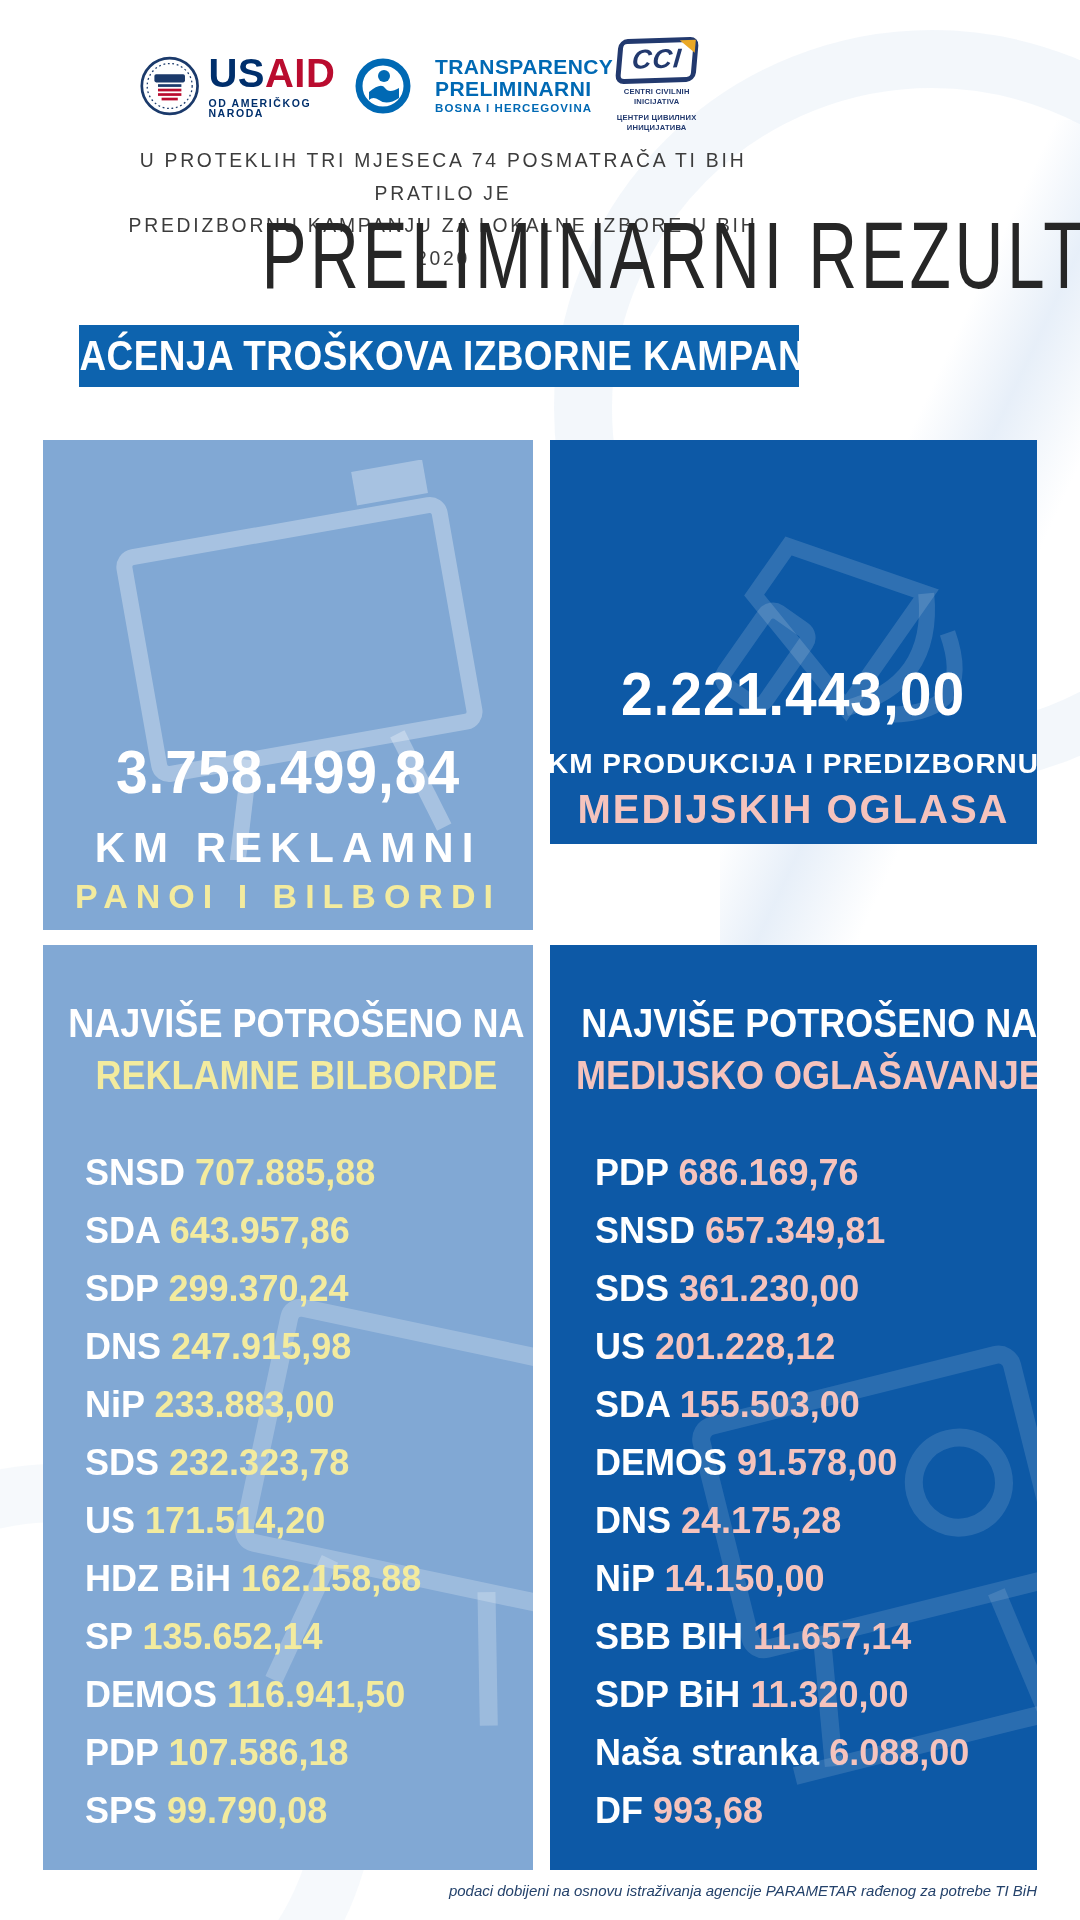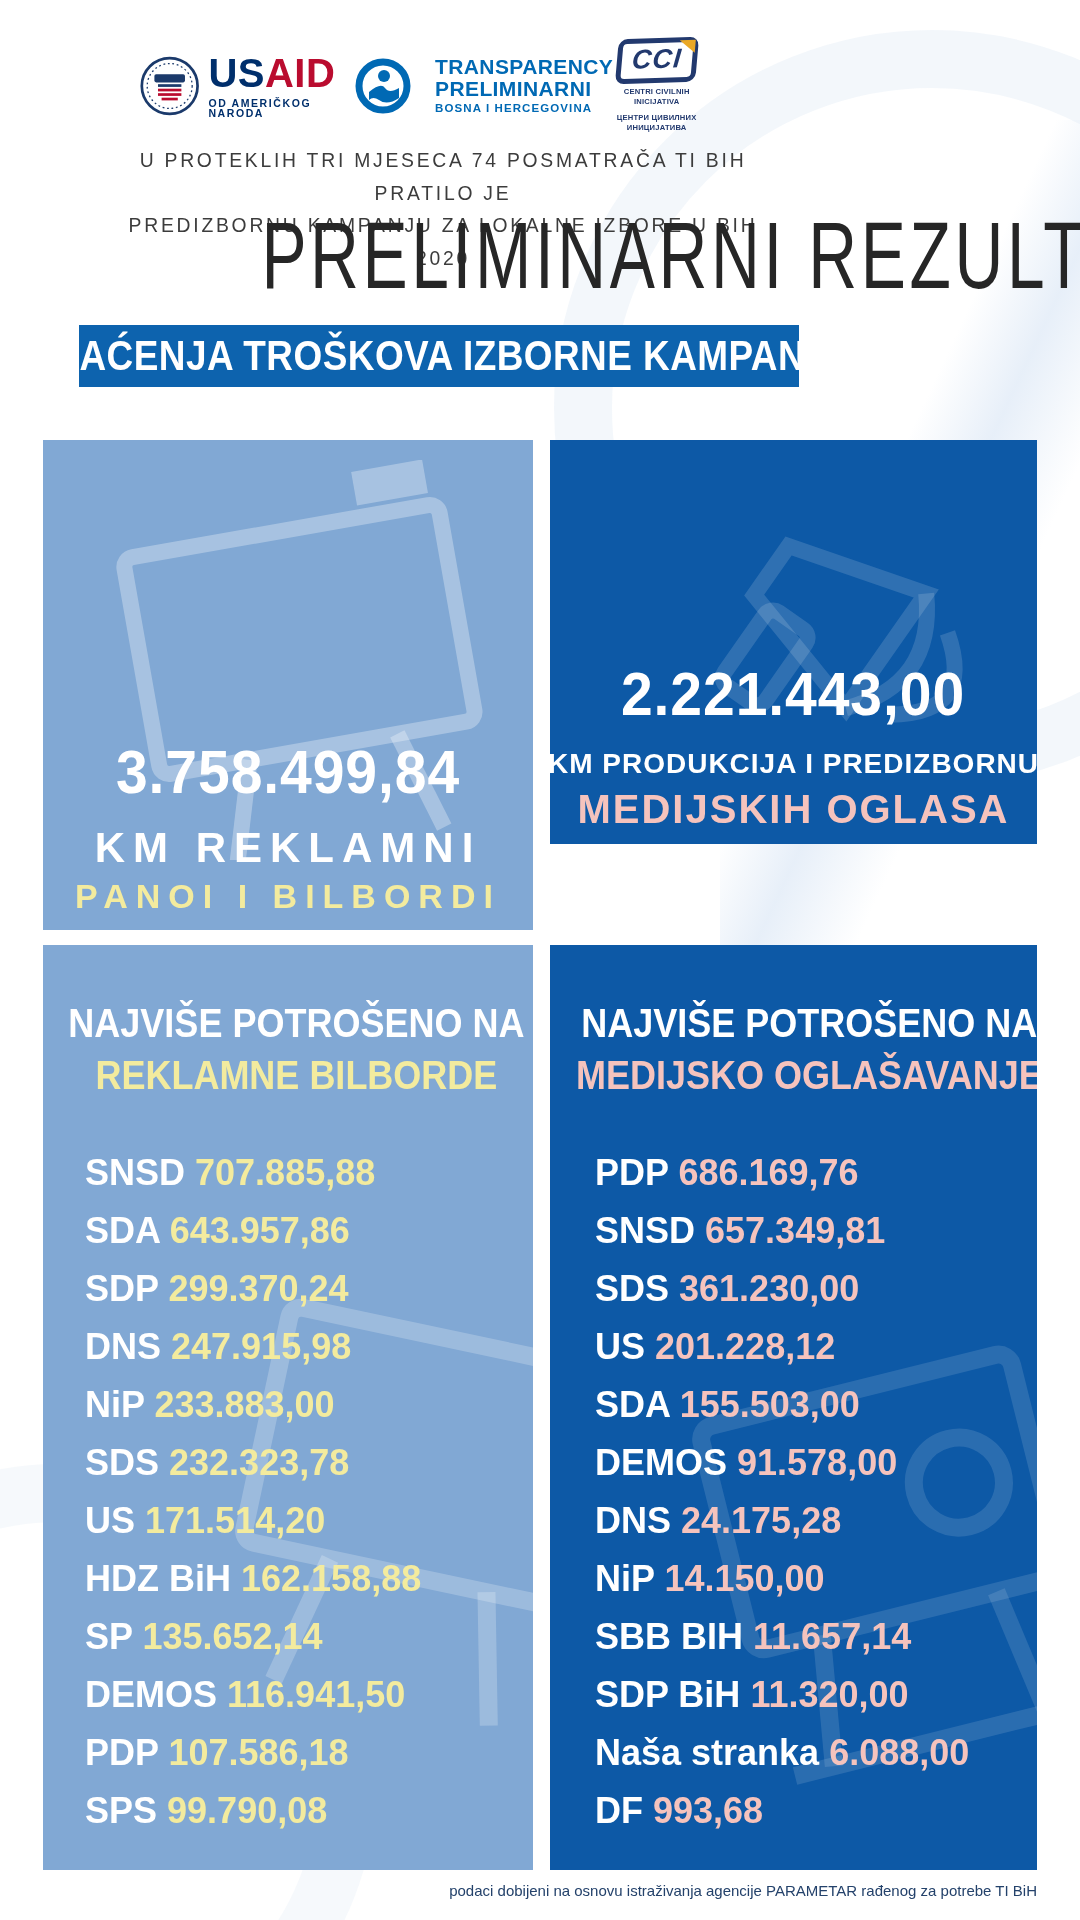--- a/index.html
+++ b/index.html
@@ -68,21 +68,21 @@
   .listcol{position:relative;height:100%;box-sizing:border-box;padding:52px 0 0 42px;}
   .lhead{text-align:center;margin-left:-42px;font-weight:bold;font-size:40px;line-height:52px;white-space:nowrap;}
   .lhead .cx{--sx:.9;}
   .lhead .h1{color:#fff;}
   .lhead .h2-y{color:#f3eb9e;} .lhead .h2-p{color:#f5c3bd;}
   .plist{margin-top:43px;font-size:36px;font-weight:bold;line-height:58px;}
   .prow{white-space:nowrap;}
   .party{color:#ffffff;}
   .amt-y{color:#f3eb9e;} .amt-p{color:#f5c3bd;}
 
-  .footer-note{position:absolute;top:1882px;right:43px;font-size:15px;color:#24426b;}
+  .footer-note{position:absolute;top:1882px;right:43px;font-size:15px;font-style:italic;color:#24426b;}
 </style>
 </head>
 <body>
 
 <div class="bg-ring tr"></div>
 <div class="bg-ring bl"></div>
 <div class="bg-streak"></div>
 
 <div class="logos">
   <div class="logo-usaid">

